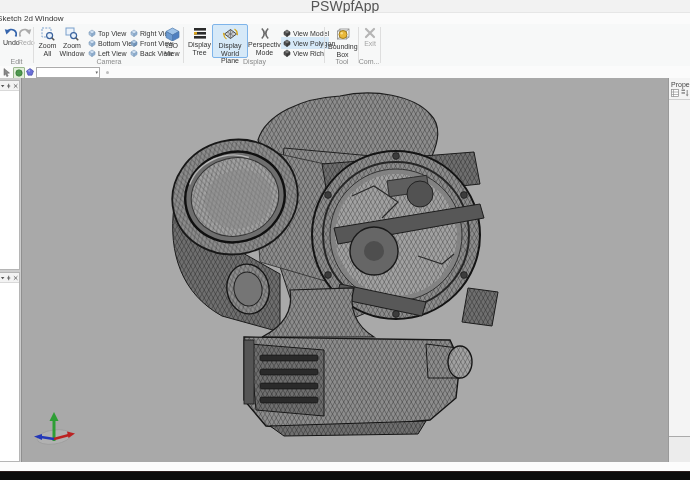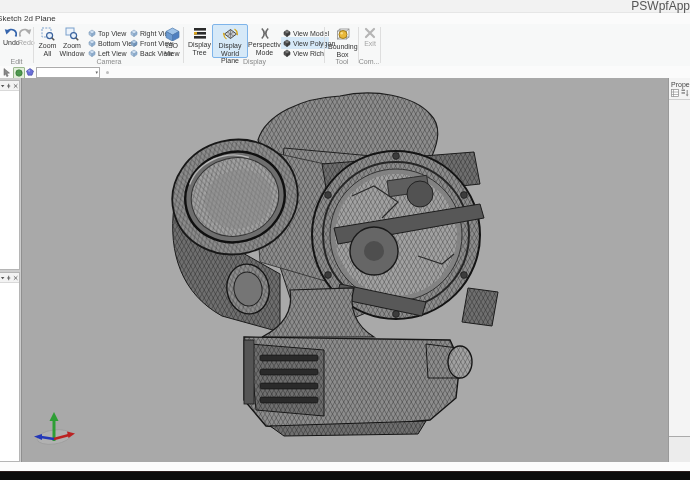--- a/index.html
+++ b/index.html
@@ -1,20 +1,20 @@
 <!DOCTYPE html>
 <html style="--selection-bg: #d6e9f8; --selection-border: #7eb4ea; --viewport-bg: #a9a9a9; --axis-x: #bb2222; --axis-y: #2e9e35; --axis-z: #2337b8;"><head>
 <meta charset="utf-8">
 <style>
   html,body{margin:0;padding:0;background:#fff;}
   .app{position:relative;width:690px;height:480px;overflow:hidden;background:#fff;
        font-family:"Liberation Sans","DejaVu Sans",sans-serif;-webkit-font-smoothing:antialiased;}
   
   .titlebar{position:absolute;left:0;top:0;width:690px;height:12px;background:#f2f2f2;border-bottom:1px solid #e6e6e6;
-            display:flex;align-items:center;justify-content:flex-end;font-size:12px;color:#555;}
+            display:flex;align-items:center;justify-content:center;font-size:14px;color:#555;}
   
   .tabrow{position:absolute;left:0;top:13px;width:690px;height:11px;background:#fbfbfb;font-size:8px;color:#333;}
   .tab{position:absolute;top:1px;white-space:nowrap;}
   .tab1{left:-14px;}
   .tab2{left:24px;}
   
   .ribbon{position:absolute;left:0;top:24px;width:690px;height:42px;background:#f7f8f8;border-bottom:1px solid #d8d8d8;}
   .vsep{position:absolute;top:3px;height:36px;width:0;border-left:1px solid #dedede;}
   .grouplabel{position:absolute;top:34px;font-size:7px;color:#8a8a8a;text-align:center;white-space:nowrap;}
   .bigbtn{position:absolute;top:0;height:32px;text-align:center;cursor:default;border:1px solid transparent;border-radius:2px;}
@@ -52,21 +52,21 @@
 <body>
 
 <div class="app">
 
   <div class="titlebar">
     <span>PSWpfApp</span>
   </div>
 
   <div class="tabrow">
     <span class="tab tab1">3d Sketch</span>
-    <span class="tab tab2">2d Plane</span>
+    <span class="tab tab2">2d Window</span>
   </div>
 
   <div class="ribbon">
 
     <div class="bigbtn" style="left:2px;width:15px;">
       <svg class="ico" width="13" height="11" viewBox="0 0 13 11">
         <path d="M11.5 9.5 A4.6 4.2 0 0 0 3.2 4.6" fill="none" stroke="#3565ad" stroke-width="1.8"></path>
         <polygon points="0.8,2.2 6.6,3.4 2.4,7.6" fill="#3565ad"></polygon>
       </svg>
       <span class="lbl">Undo</span>

